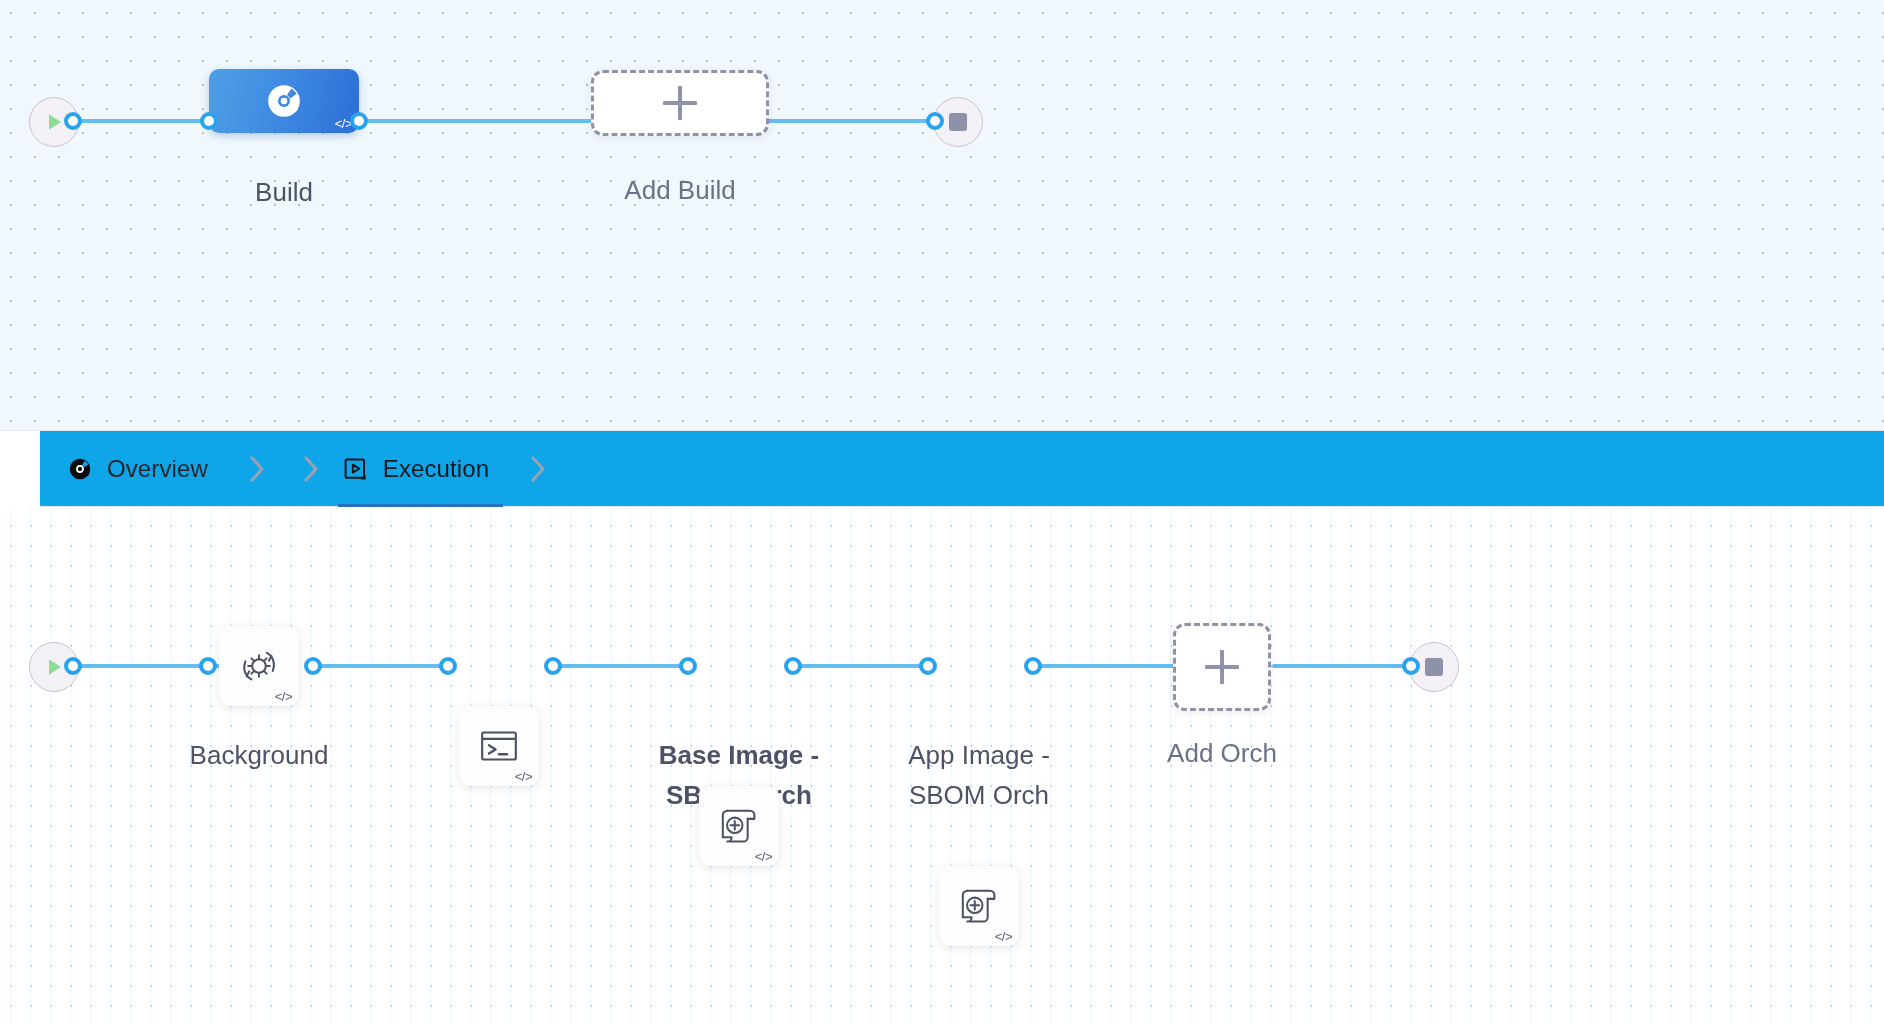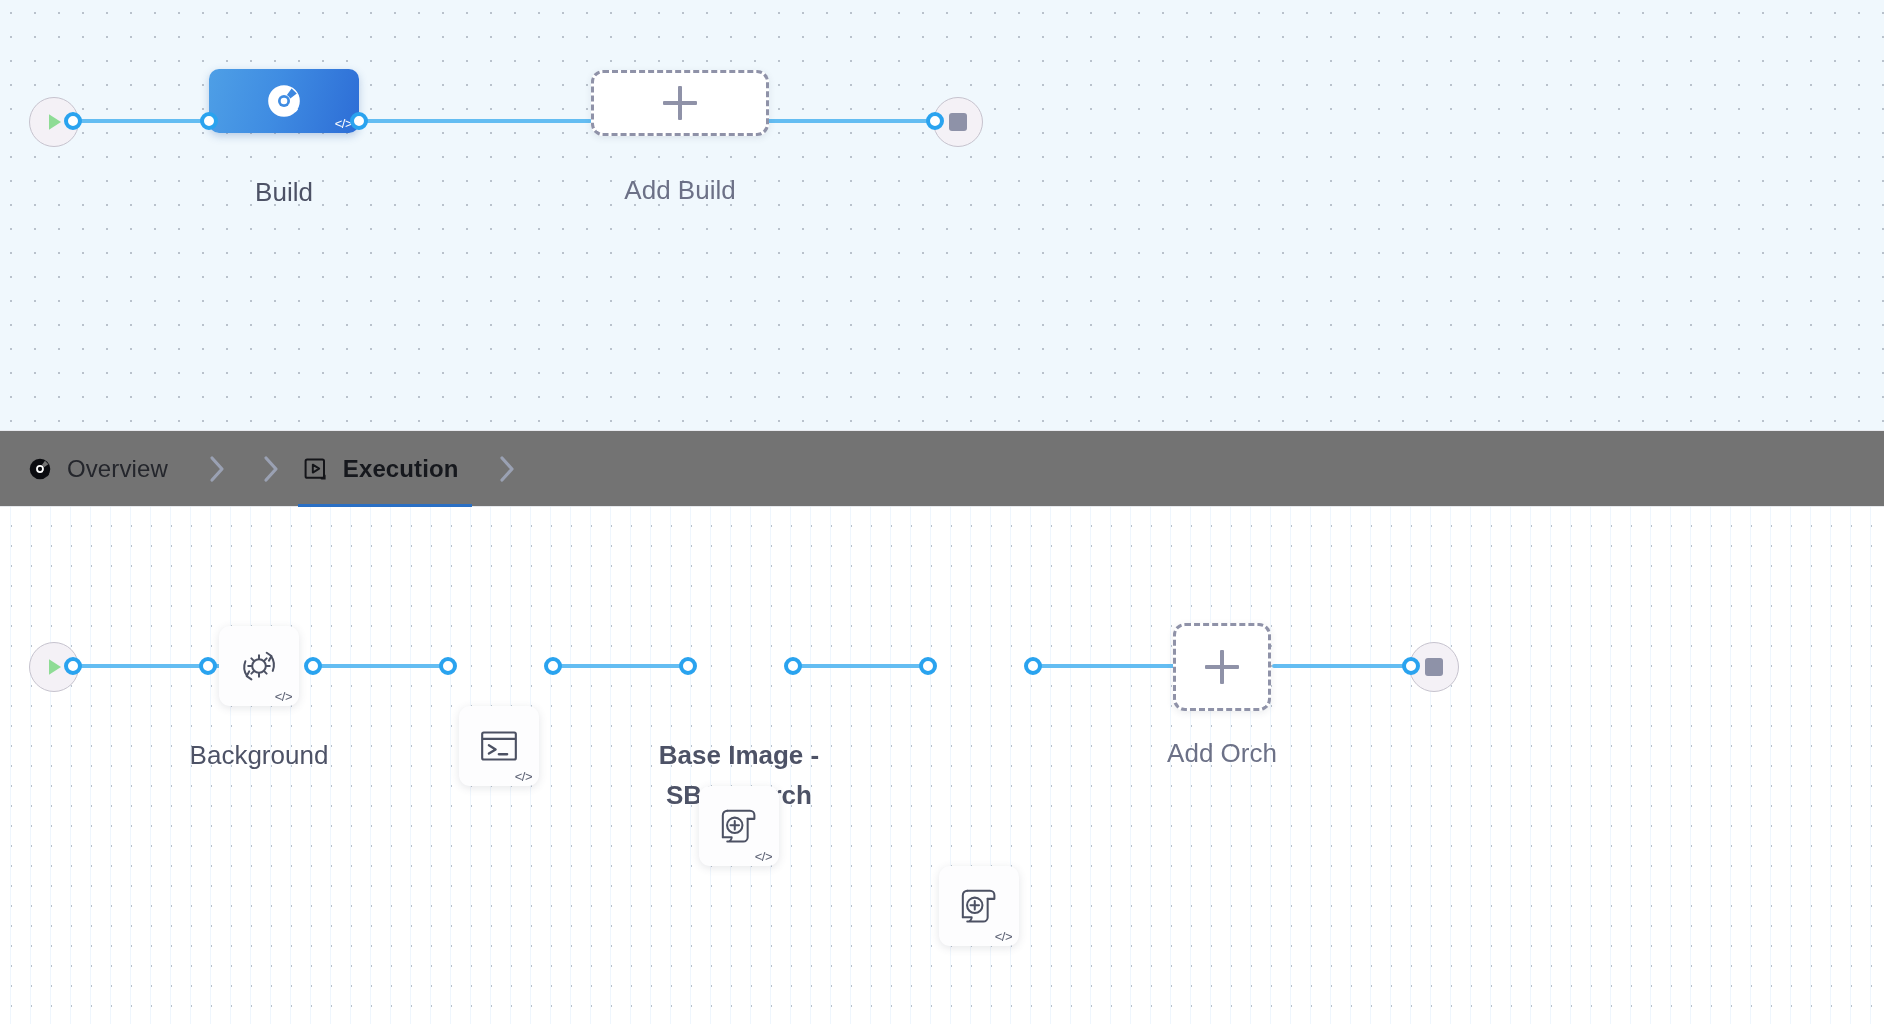--- a/index.html
+++ b/index.html
@@ -36,44 +36,45 @@
     background-position: 10px 12px;
     overflow: hidden;
     border-bottom: 1px solid #e8eaef;
   }
 
   
   .tabbar {
     position: relative;
     height: 76px;
     flex: 0 0 76px;
-    background: #737373;
+    background: #0ea5e9;
     display: flex;
     padding-left: 22px;
     box-sizing: border-box;
     border-bottom: 1px solid #e6e8ec;
+    margin-left: 40px;
   }
   .tab {
     display: flex;
     align-items: center;
     gap: 13px;
     height: 76px;
     padding: 0 22px 0 4px;
     box-sizing: border-box;
     position: relative;
     cursor: pointer;
   }
   .tab .tab-label {
     font-size: 24px;
     color: #24262c;
     letter-spacing: 0.1px;
     white-space: nowrap;
   }
   .tab.active .tab-label {
-    font-weight: bold;
+    font-weight: normal;
     color: #16181d;
   }
   .tab.active::after {
     content: "";
     position: absolute;
     left: 0px;
     right: 8px;
     bottom: -1px;
     height: 4px;
     background: #2a6fc4;
@@ -398,20 +399,22 @@
           <path d="M14.8 11.2 A4.6 4.6 0 0 0 10.2 15.8 L10.2 38.6"></path>
           <path d="M36.0 19.6 L36.0 38.6 A4.6 4.6 0 0 1 31.4 43.2 L14.8 43.2 A4.6 4.6 0 0 0 19.4 38.6 L10.2 38.6"></path>
           <circle cx="22.6" cy="26.3" r="8.0"></circle>
           <path d="M22.6 21.9 L22.6 30.7 M18.2 26.3 L27.0 26.3"></path>
         </g>
       </svg>
       <span class="code-badge">&lt;/&gt;</span>
     </div>
     <div class="port" style="left:919px; top:150px;"></div>
     <div class="port" style="left:1024px; top:150px;"></div>
+    <div class="caption" style="left:869px; top:228px; width:220px;">App Image -
+SBOM Orch</div>
 
     <div class="node add-node" style="left:1173px; top:116px; width:98px; height:88px;">
       <div class="plus-glyph"></div>
     </div>
     <div class="caption muted" style="left:1122px; top:226px; width:200px;">Add Orch</div>
 
     <div class="port" style="left:1402px; top:150px;"></div>
     <div class="node" style="left:1409px; top:135px;">
       <div class="terminal">
         <div class="stop-square"></div>

